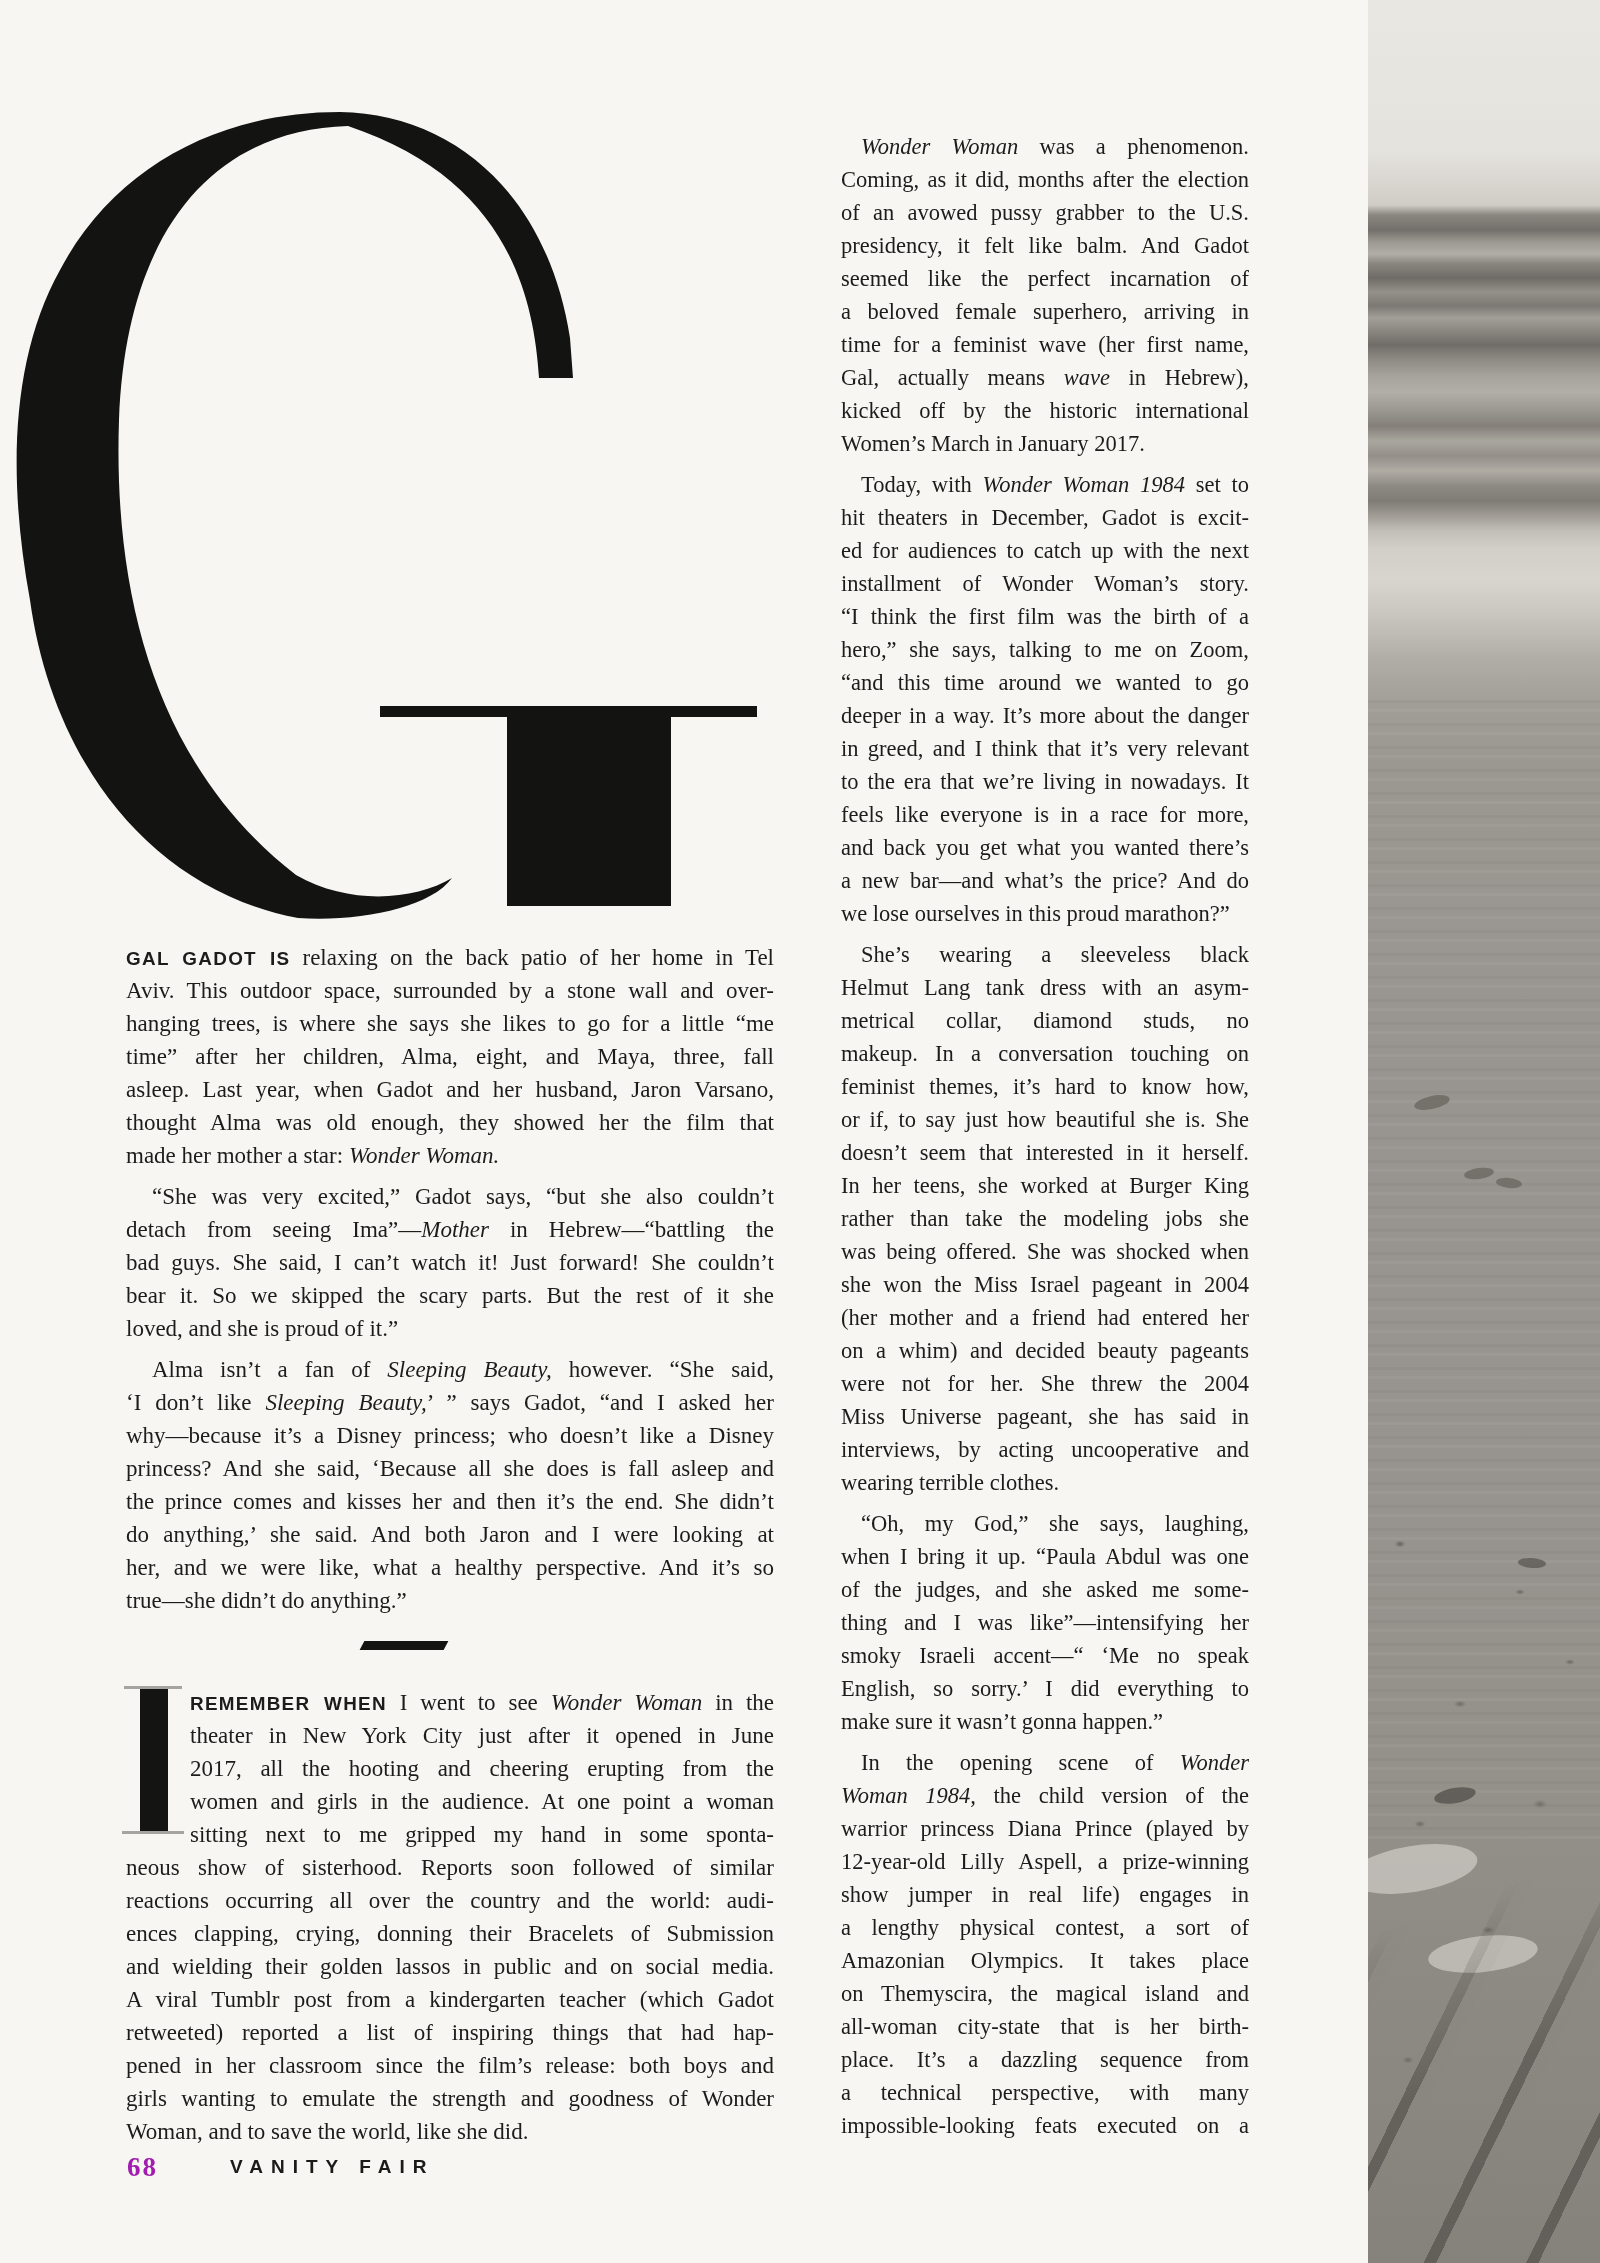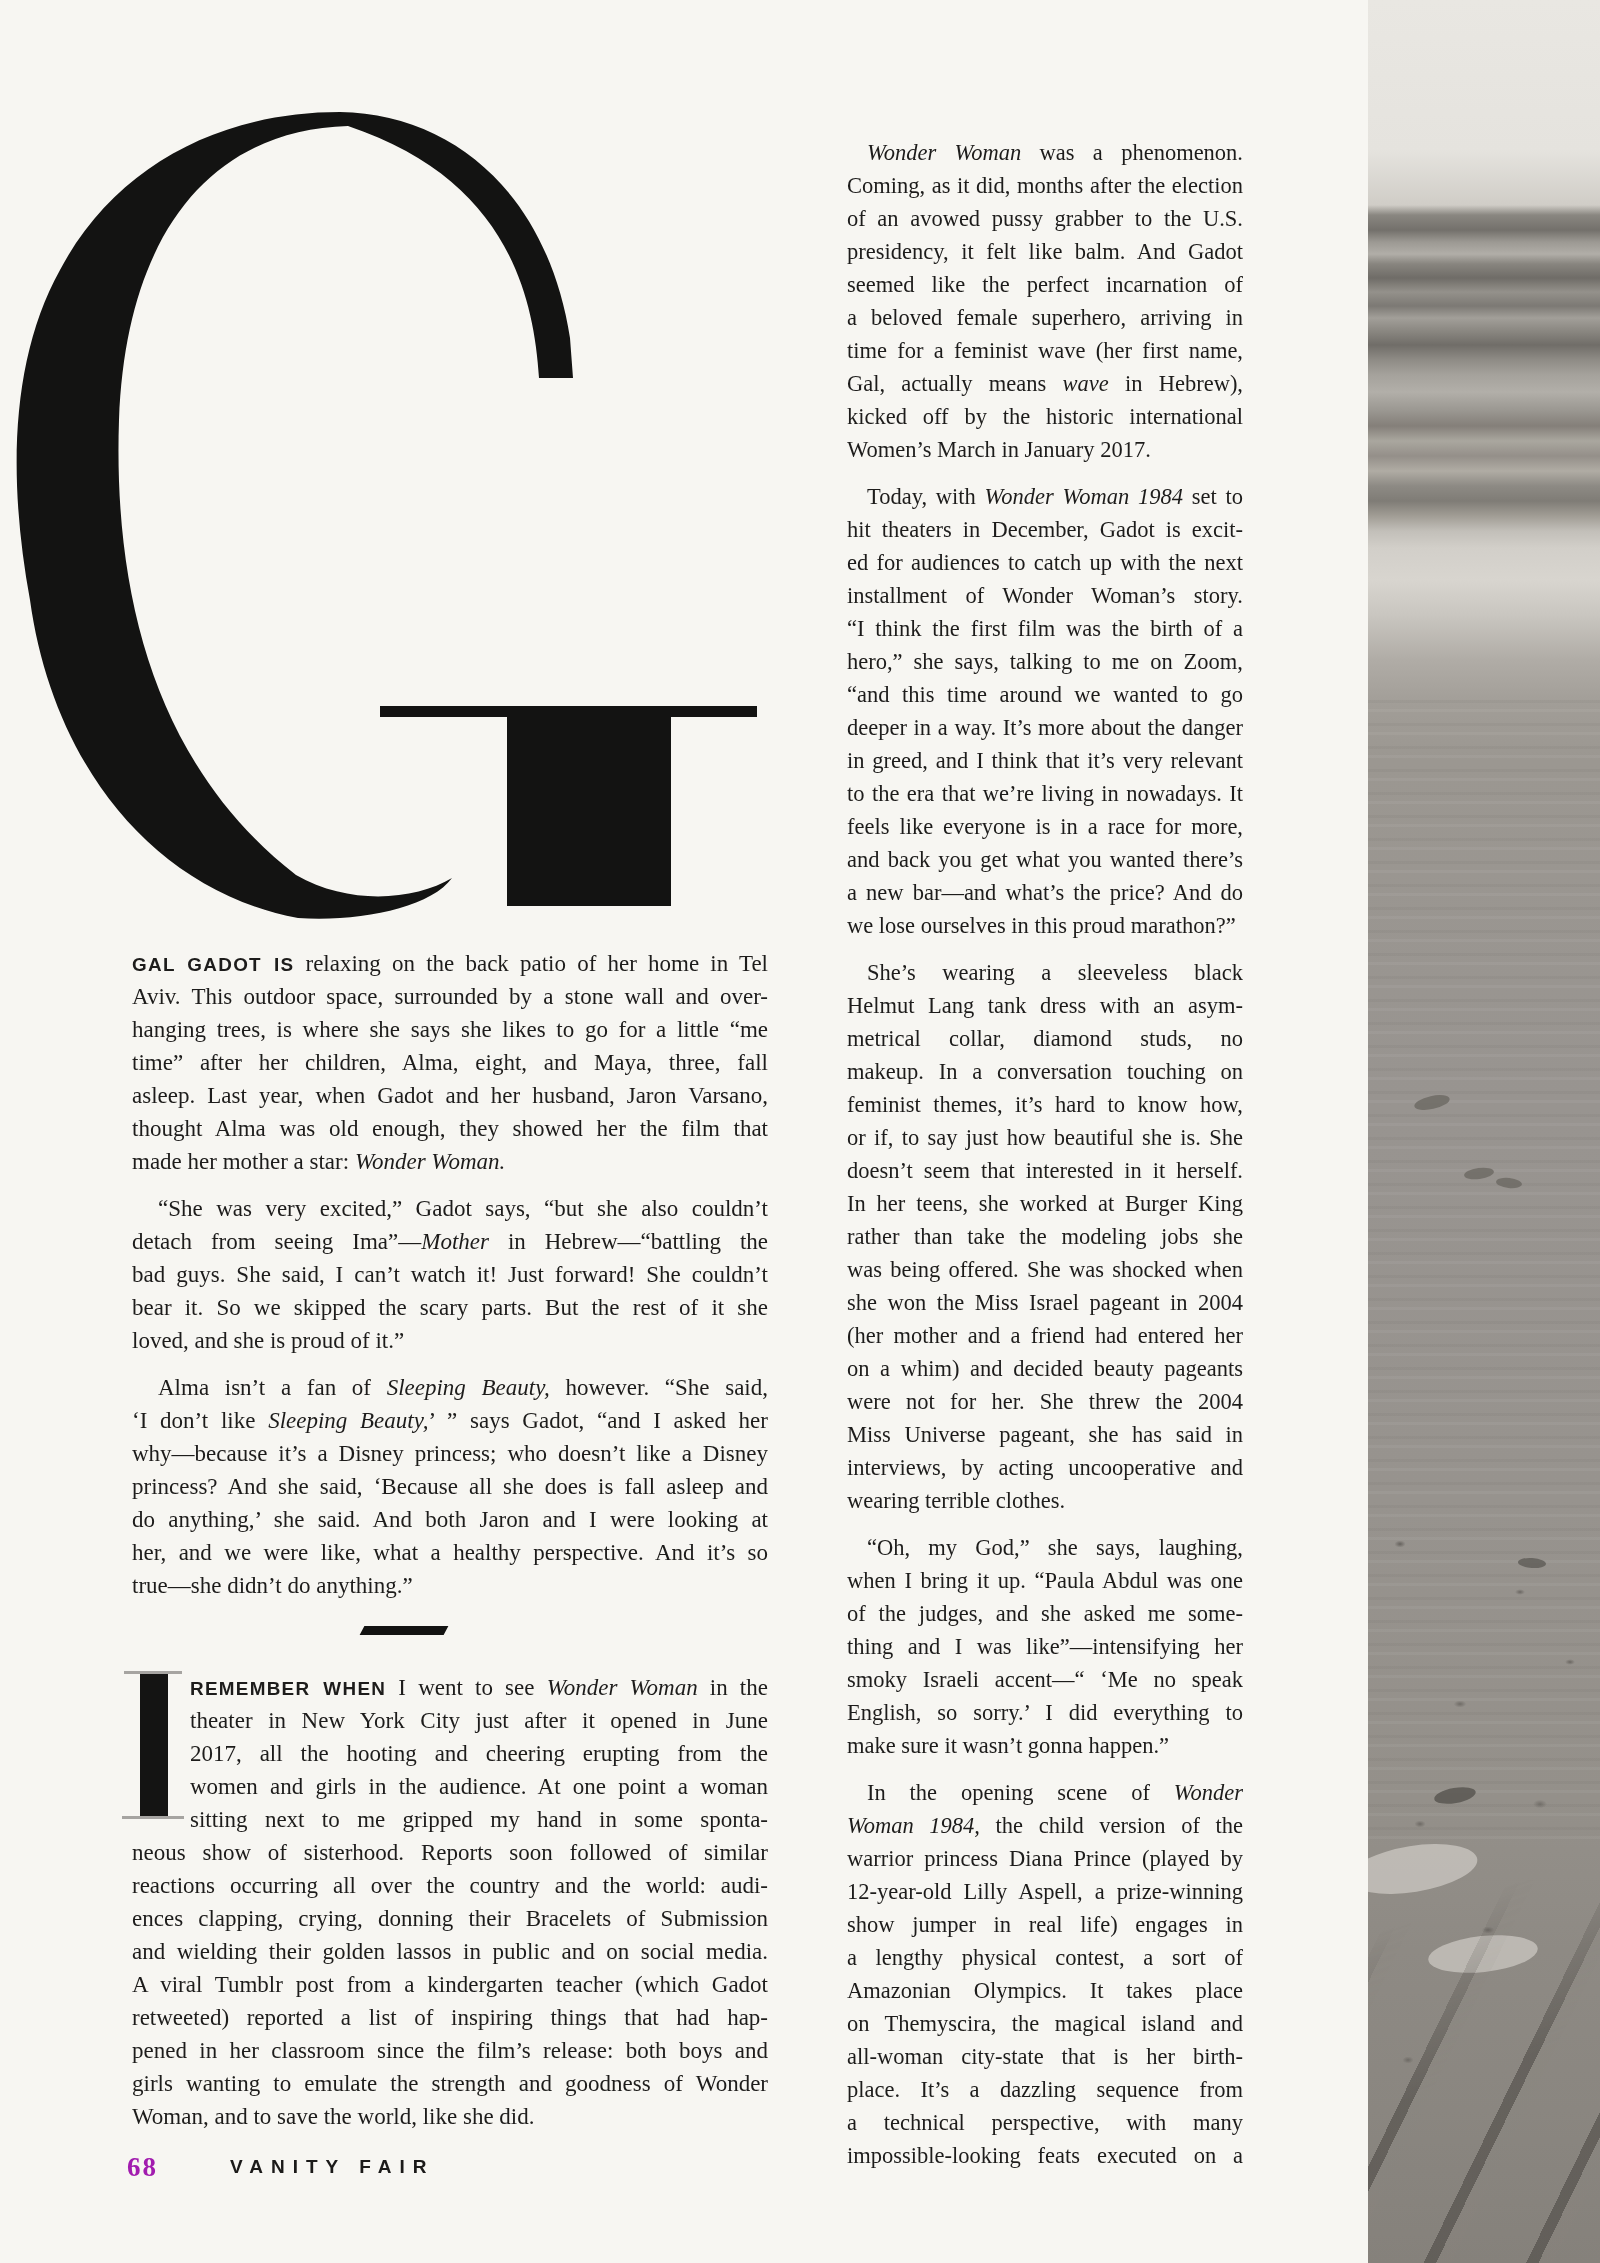--- a/index.html
+++ b/index.html
@@ -9,21 +9,21 @@
   .page{position:absolute;inset:0}
 
   
   .dropG{position:absolute;left:0;top:0;width:780px;height:930px}
   .dropG path{fill:#131312}
 
   
   .col{position:absolute}
   .col1{left:118px;top:933px;width:664px;font-size:23px}
   .col2{left:833px;top:122px;width:424px;font-size:22.5px}
-  .para{margin:14px}
+  .para{margin:8px}
   .tline{height:33px;line-height:33px;overflow:hidden}
   .just{text-align:justify;text-align-last:justify}
   .col1 .ind{padding-left:26px}
   .col2 .ind{padding-left:20px}
   em{font-style:italic}
   .lead{font-family:"Liberation Sans",sans-serif;font-weight:bold;font-size:0.82em;letter-spacing:1.3px}
 
   
   .divider{margin:24px 0 36px 244px;width:84px;height:9px;background:#131312;transform:skewX(-28deg)}
 
@@ -111,20 +111,21 @@
           <div class="tline just">detach from seeing Ima”—<em>Mother</em> in Hebrew—“battling the</div>
           <div class="tline just">bad guys. She said, I can’t watch it! Just forward! She couldn’t</div>
           <div class="tline just">bear it. So we skipped the scary parts. But the rest of it she</div>
           <div class="tline">loved, and she is proud of it.”</div>
         </div>
         <div class="para">
           <div class="tline just ind">Alma isn’t a fan of <em>Sleeping Beauty,</em> however. “She said,</div>
           <div class="tline just">‘I don’t like <em>Sleeping Beauty,</em>’ ” says Gadot, “and I asked her</div>
           <div class="tline just">why—because it’s a Disney princess; who doesn’t like a Disney</div>
           <div class="tline just">princess? And she said, ‘Because all she does is fall asleep and</div>
+          <div class="tline just">the prince comes and kisses her and then it’s the end. She didn’t</div>
           <div class="tline just">do anything,’ she said. And both Jaron and I were looking at</div>
           <div class="tline just">her, and we were like, what a healthy perspective. And it’s so</div>
           <div class="tline">true—she didn’t do anything.”</div>
         </div>
       </div>
     <div class="divider"></div>
     <div class="section2">
       <div class="dropI" role="img" aria-label="I">
         <div class="itop"></div>
         <div class="istem"></div>

